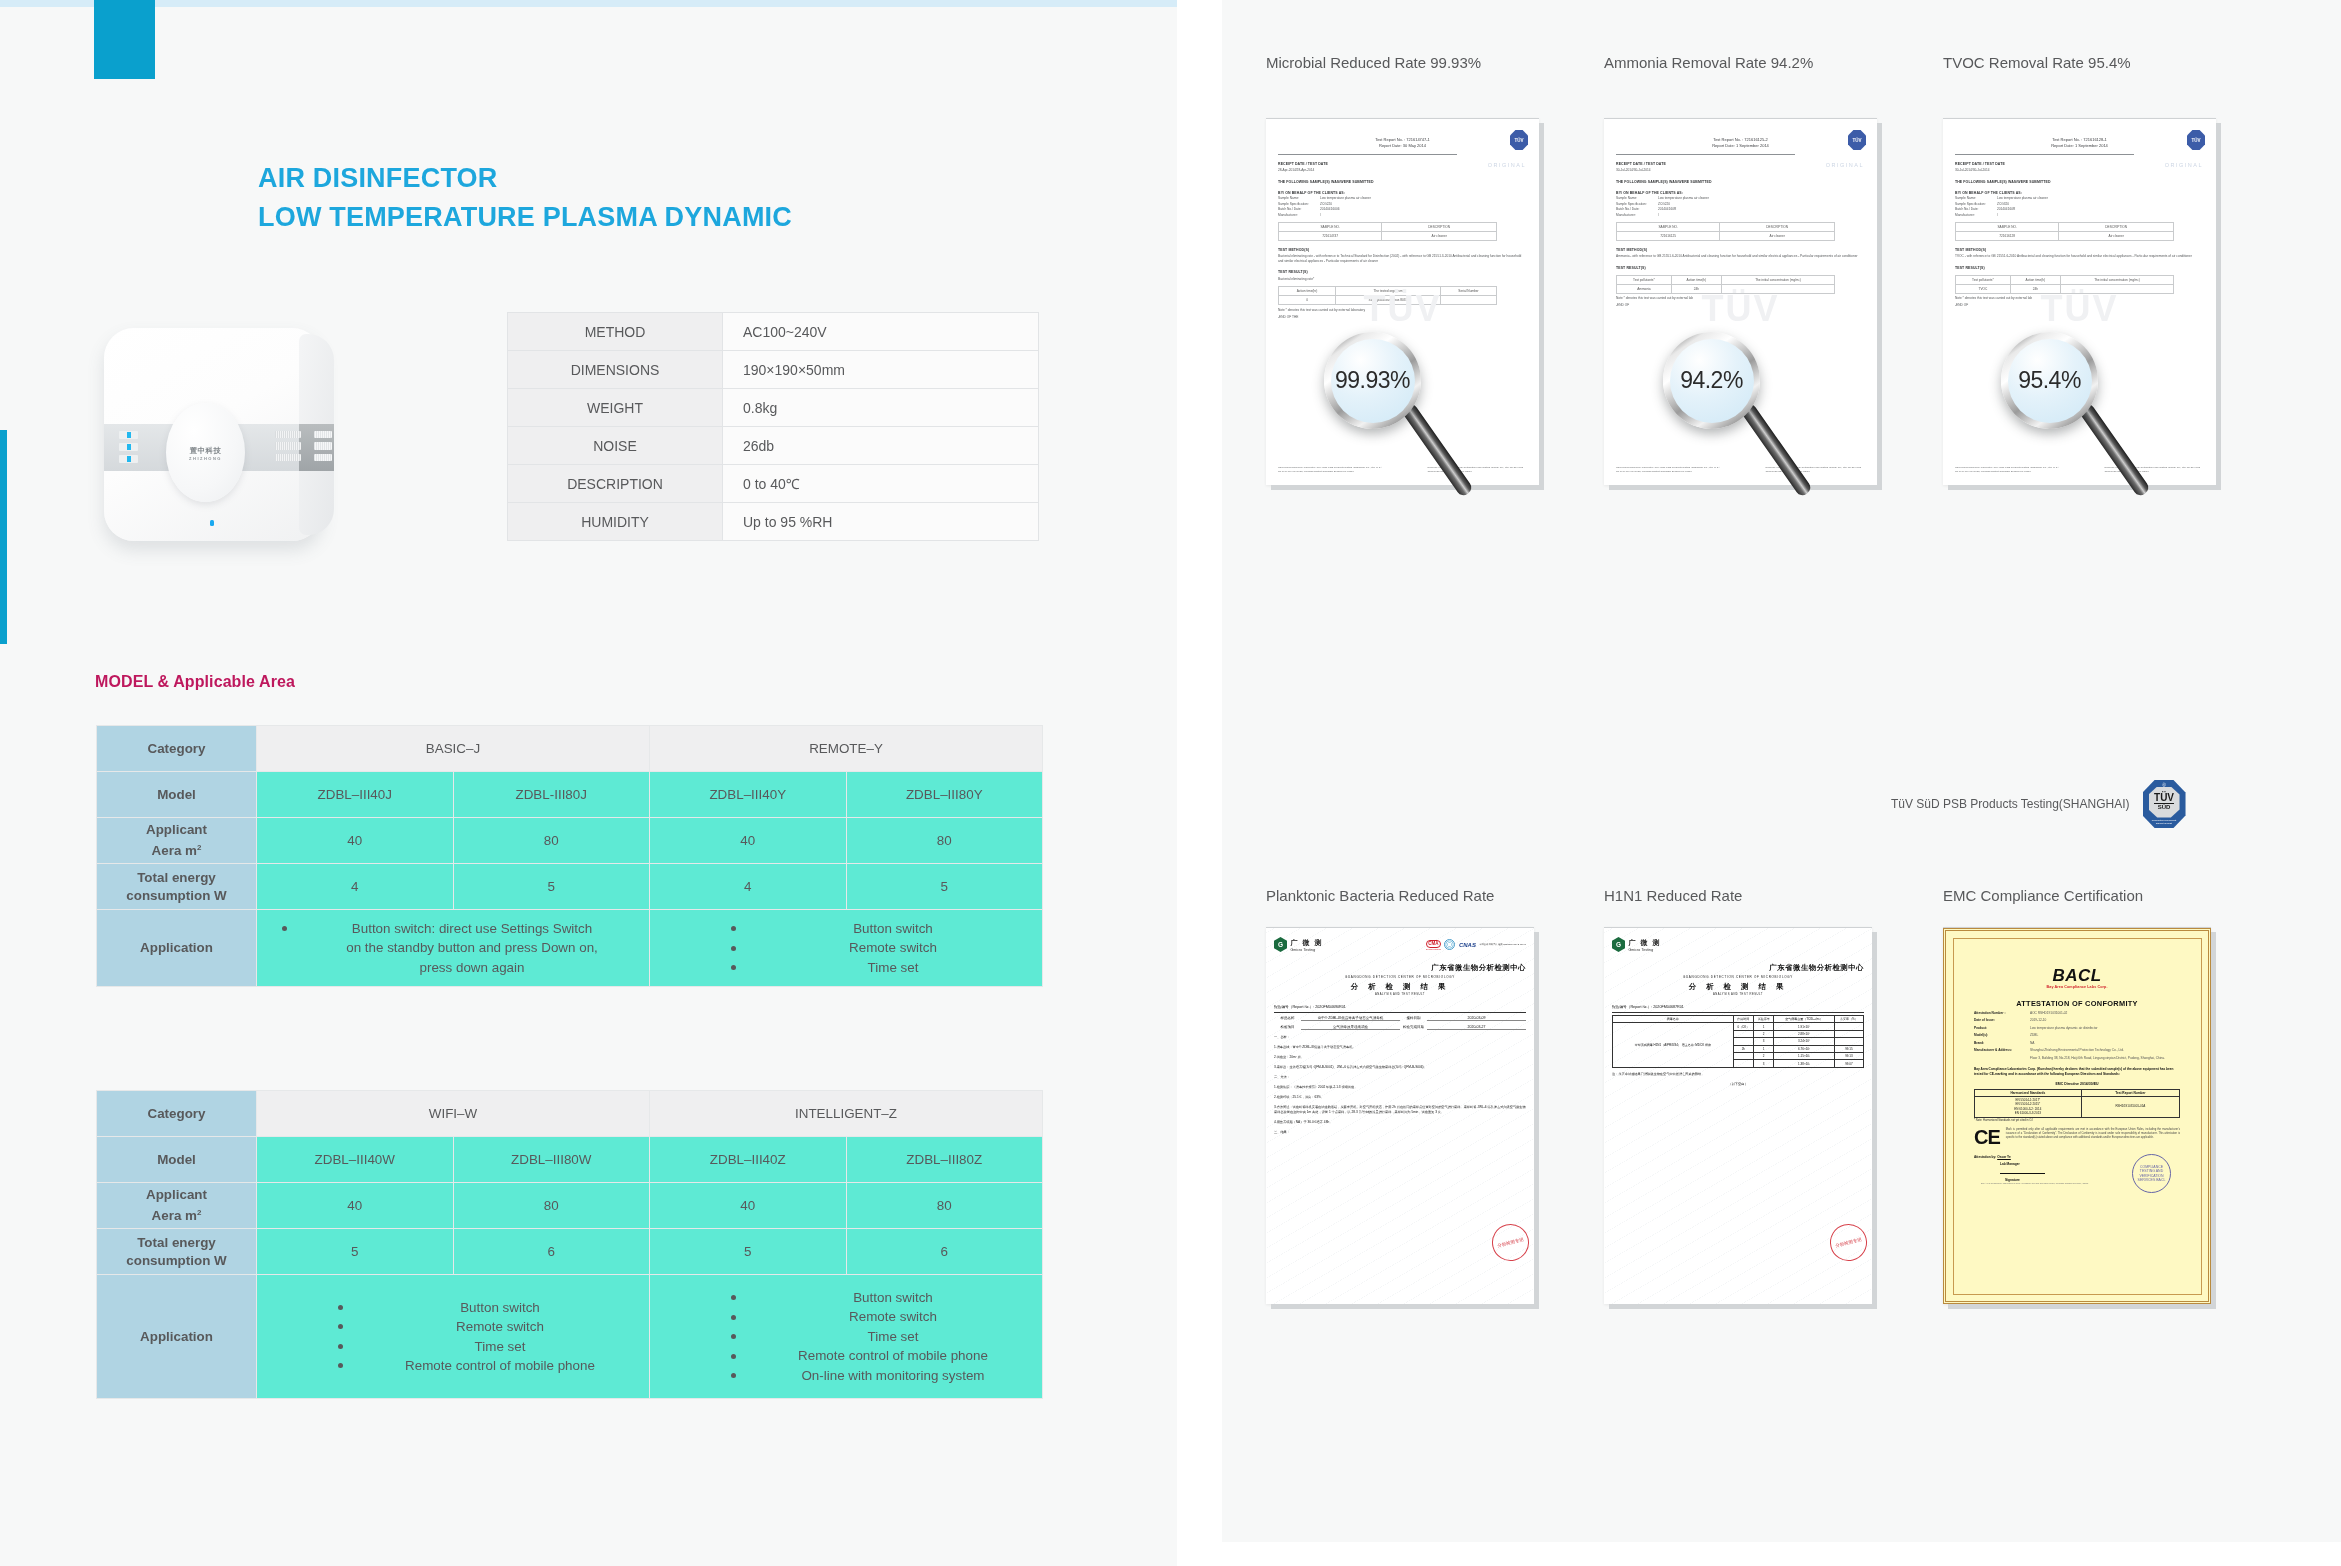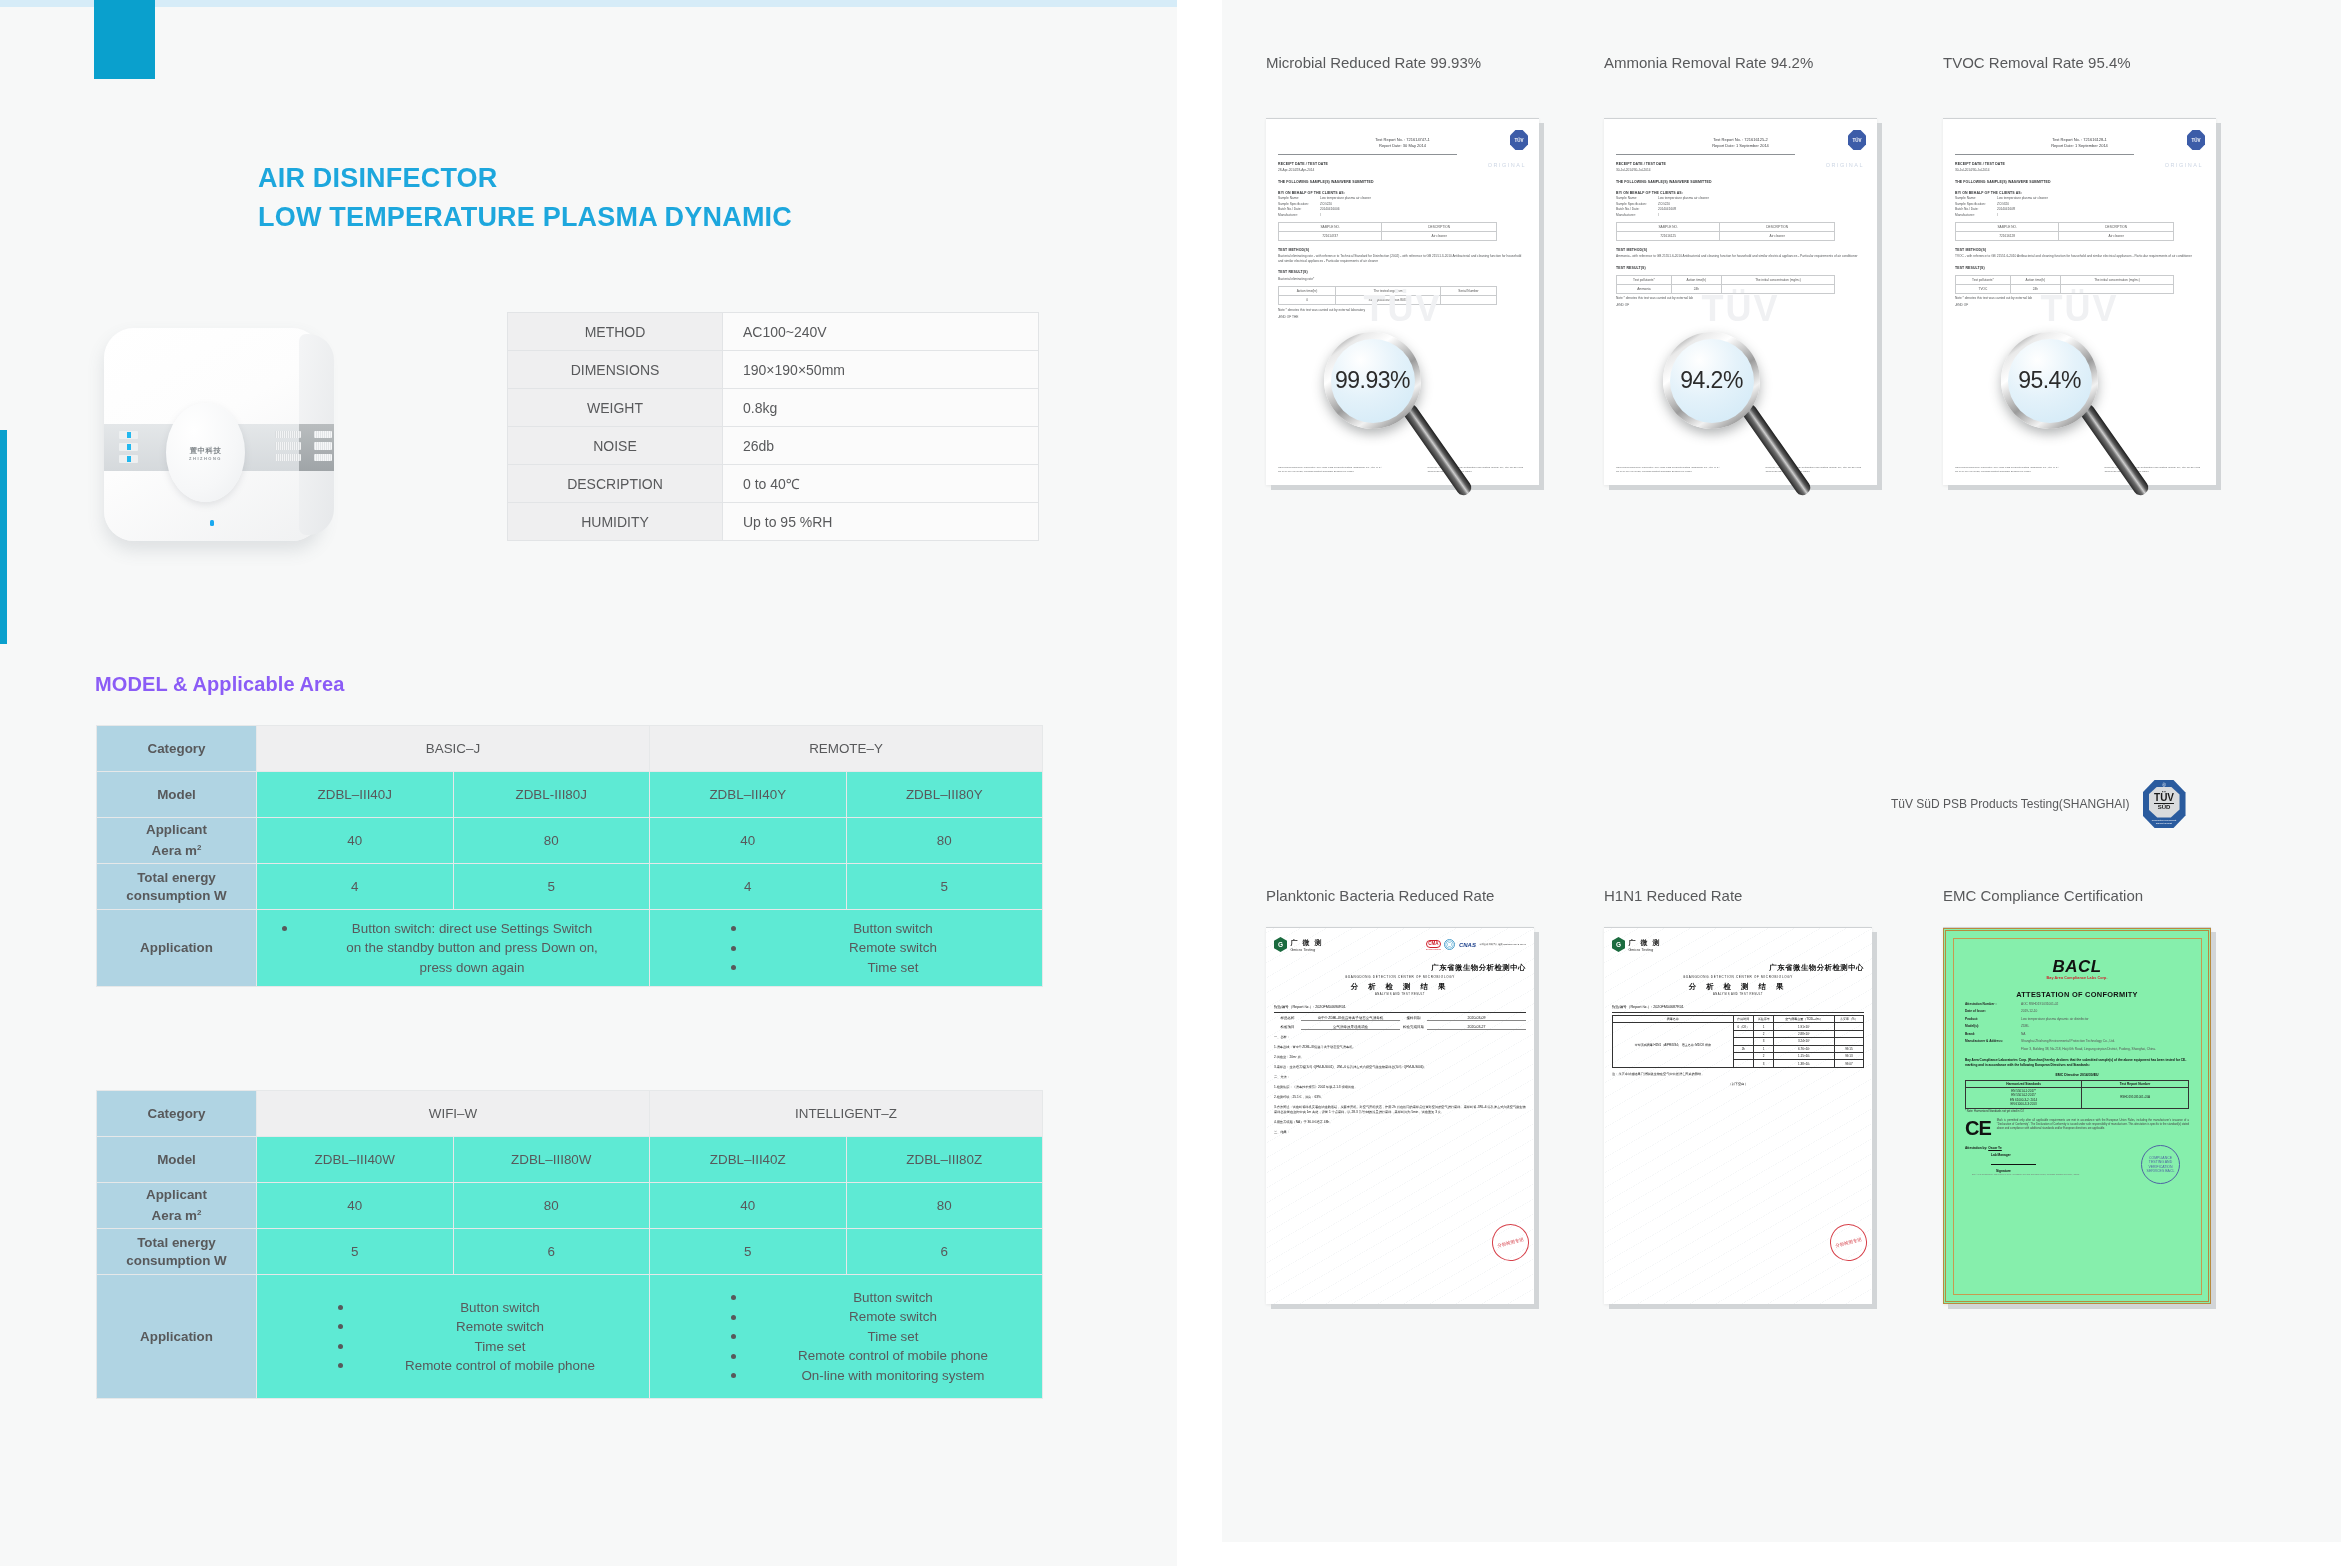--- a/index.html
+++ b/index.html
@@ -141,22 +141,22 @@
     text-align: center;
   }
   .spec-val {
     background: #fbfbfb;
     padding-left: 20px;
   }
 
   
   .sec-head {
     position: absolute; left: 95px; top: 673px;
-    color: #8b5cf6;
-    font-size: 20px;
+    color: #be185d;
+    font-size: 16px;
     font-weight: bold;
     letter-spacing: 0.1px;
   }
 
   
   .model-table {
     position: absolute;
     width: 947px;
     border-collapse: collapse;
     table-layout: fixed;
@@ -366,22 +366,22 @@
     color: #d0202b; font-size: 4.5px;
     display: flex; align-items: center; justify-content: center;
     text-align: center; line-height: 5.5px;
     transform: rotate(-14deg);
     opacity: .85;
   }
 
   
   .bacl-inner {
     position: relative; width: 100%; height: 100%;
-    padding: 11px;
-    background: #86efac;
+    padding: 20px;
+    background: #fef9c3;
     border: 3.5px double #b98a3e;
   }
   .bacl-frame { position: absolute; inset: 6.5px; border: 1px solid #c79a50; }
   .bacl-content { position: relative; padding: 8px 8px 0 8px; }
   .bacl-logo { text-align: center; margin-top: 8px; }
   .bacl-logo-main { font-size: 17px; font-weight: bold; color: #111; font-style: italic; letter-spacing: 0.5px; line-height: 17px; }
   .bacl-logo-sub { font-size: 3.7px; font-weight: bold; color: #d0202b; letter-spacing: 0.1px; margin-top: 1px; }
   .bacl-title { text-align: center; font-size: 7.4px; font-weight: bold; color: #111; margin-top: 10px; letter-spacing: 0.3px; }
   .bacl-kv { display: flex; font-size: 3.2px; color: #222; margin-top: 2.5px; line-height: 5px; }
   .bacl-kv .bk { width: 56px; font-weight: bold; }

